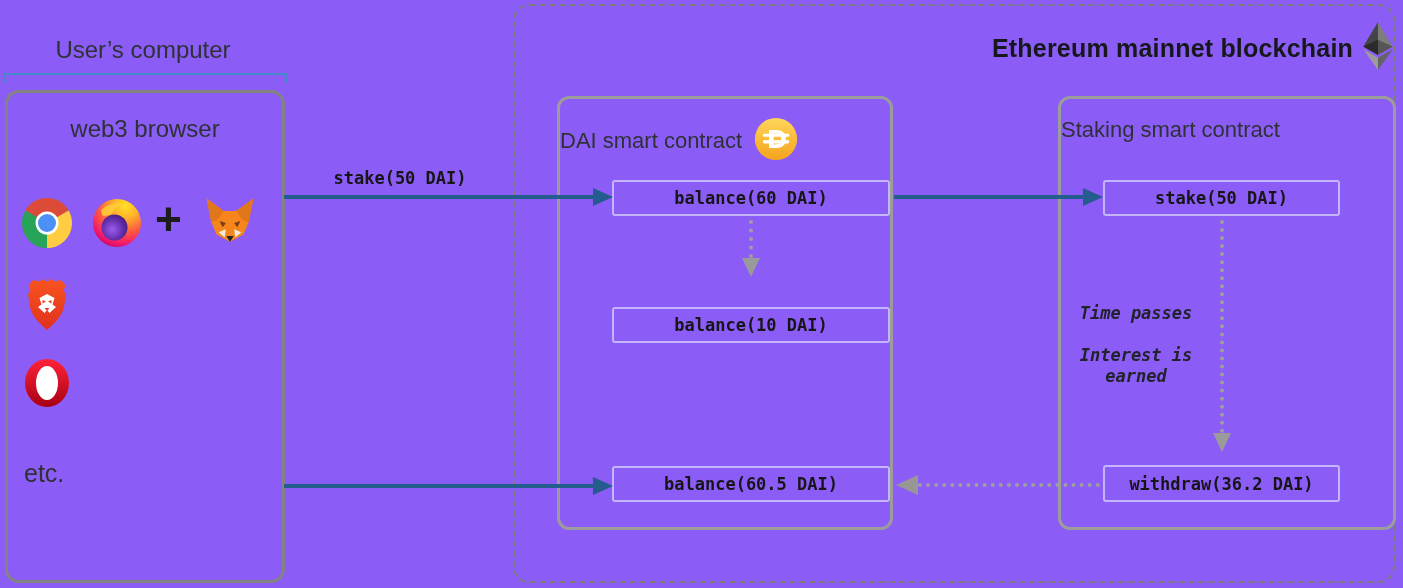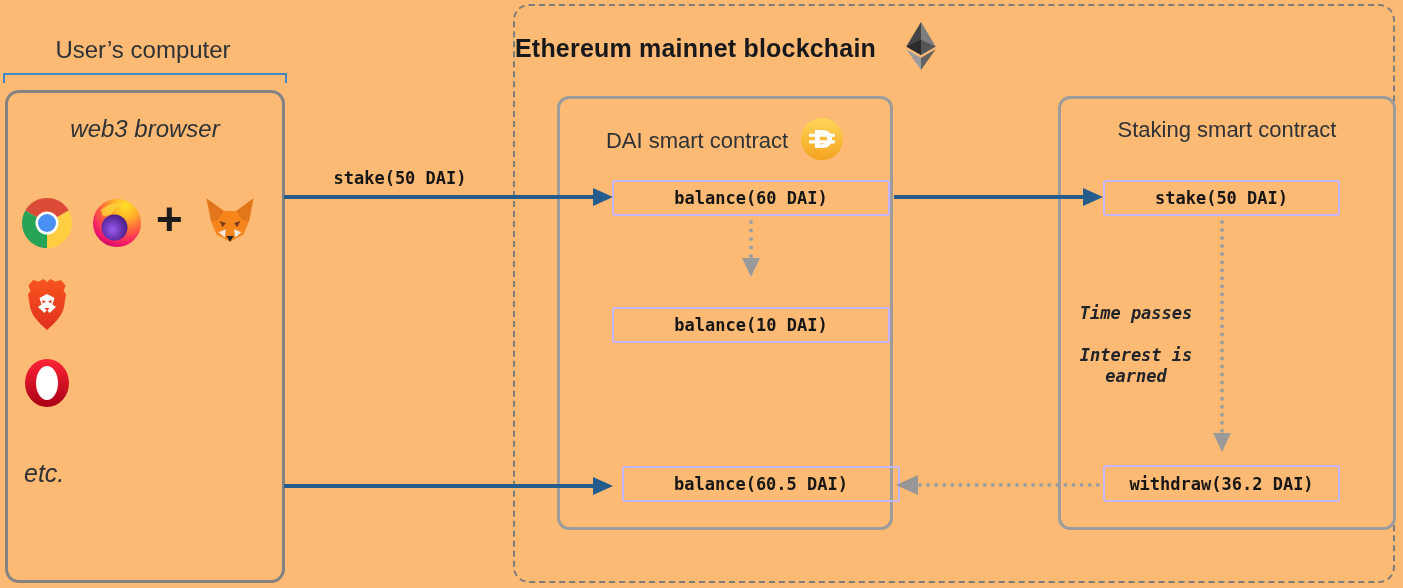--- a/index.html
+++ b/index.html
@@ -1,38 +1,38 @@
 <!DOCTYPE html>
 <html><head>
 <meta charset="utf-8">
 <style>
   html,body{margin:0;padding:0;background:#fff;}
-  .canvas{position:relative;width:1403px;height:588px;background:#fdba74;overflow:hidden;
+  .canvas{position:relative;width:1403px;height:588px;background:#8b5cf6;overflow:hidden;
           font-family:"Liberation Sans",sans-serif;color:#2f3237;}
   .abs{position:absolute;}
 
   
   .uc-label{left:0;top:36px;width:286px;text-align:center;font-size:24px;color:#2e3136;}
   .uc-bracket{left:3px;top:73px;width:280px;height:8px;
               border-top:2px solid #4486c6;border-left:2px solid #4486c6;border-right:2px solid #4486c6;}
-  .web3-box{left:5px;top:90px;width:280px;height:493px;border:3px solid #838383;border-radius:14px;box-sizing:border-box;font-style:italic;}
+  .web3-box{left:5px;top:90px;width:280px;height:493px;border:3px solid #838383;border-radius:14px;box-sizing:border-box;}
   .web3-title{left:0;top:22px;width:100%;text-align:center;font-size:24px;color:#2e3136;}
   .plus{font-size:46px;font-weight:600;color:#1c1c1c;line-height:1;}
   .etc{font-size:25px;color:#2e3136;margin-top:22px;}
 
   
   .eth-container{left:513px;top:4px;width:882px;height:579px;border:2px dashed #7d7d7d;border-radius:16px;box-sizing:border-box;}
-  .eth-title-row{left:0;top:16px;width:100%;display:flex;align-items:center;justify-content:flex-start;gap:30px;}
+  .eth-title-row{left:0;top:16px;width:100%;display:flex;align-items:center;justify-content:flex-end;gap:10px;}
   .eth-title{font-size:25px;font-weight:bold;color:#16181c;letter-spacing:0.2px;}
 
   
   .contract{border:3px solid #9c9c9c;border-radius:12px;box-sizing:border-box;background:transparent;}
   .dai-box{left:557px;top:96px;width:336px;height:434px;}
   .stk-box{left:1058px;top:96px;width:338px;height:434px;}
-  .contract-header{left:0;top:18px;width:100%;display:flex;align-items:center;justify-content:center;gap:12px;}
+  .contract-header{left:0;top:18px;width:100%;display:flex;align-items:center;gap:12px;}
   .contract-title{font-size:22px;color:#2e3136;}
   .step{border:2px solid #c4b5fd;border-radius:3px;box-sizing:border-box;
         display:flex;align-items:center;justify-content:center;
         font-family:"DejaVu Sans Mono",monospace;font-weight:bold;font-size:17px;color:#161616;}
   .note{font-family:"DejaVu Sans Mono",monospace;font-weight:bold;font-style:italic;
         font-size:17px;color:#20232a;text-align:center;white-space:pre-line;line-height:1.25;}
 
   
   .hline-blue{height:4px;background:#245d8d;}
   .head-right{width:0;height:0;border-top:9px solid transparent;border-bottom:9px solid transparent;border-left:20px solid #245d8d;}
@@ -167,21 +167,21 @@
       </span>
     </div>
 
     <div class="abs step" style="left:52px;top:81px;width:278px;height:36px;">balance(60 DAI)</div>
 
     <div class="abs vdots" style="left:189px;top:121px;height:38px;"></div>
     <div class="abs head-down-gray" style="left:182px;top:159px;"></div>
 
     <div class="abs step" style="left:52px;top:184px;width:278px;height:36px;margin-top:24px;">balance(10 DAI)</div>
 
-    <div class="abs step" style="left:52px;top:367px;width:278px;height:36px;margin-left:10px;">balance(60.5 DAI)</div>
+    <div class="abs step" style="left:52px;top:367px;width:278px;height:36px;">balance(60.5 DAI)</div>
   </div>
 
   <div class="abs contract stk-box">
     <div class="abs contract-header">
       <span class="contract-title">Staking smart contract</span>
     </div>
 
     <div class="abs step" style="left:42px;top:81px;width:237px;height:36px;">stake(50 DAI)</div>
 
     <div class="abs vdots" style="left:159px;top:121px;height:213px;"></div>

